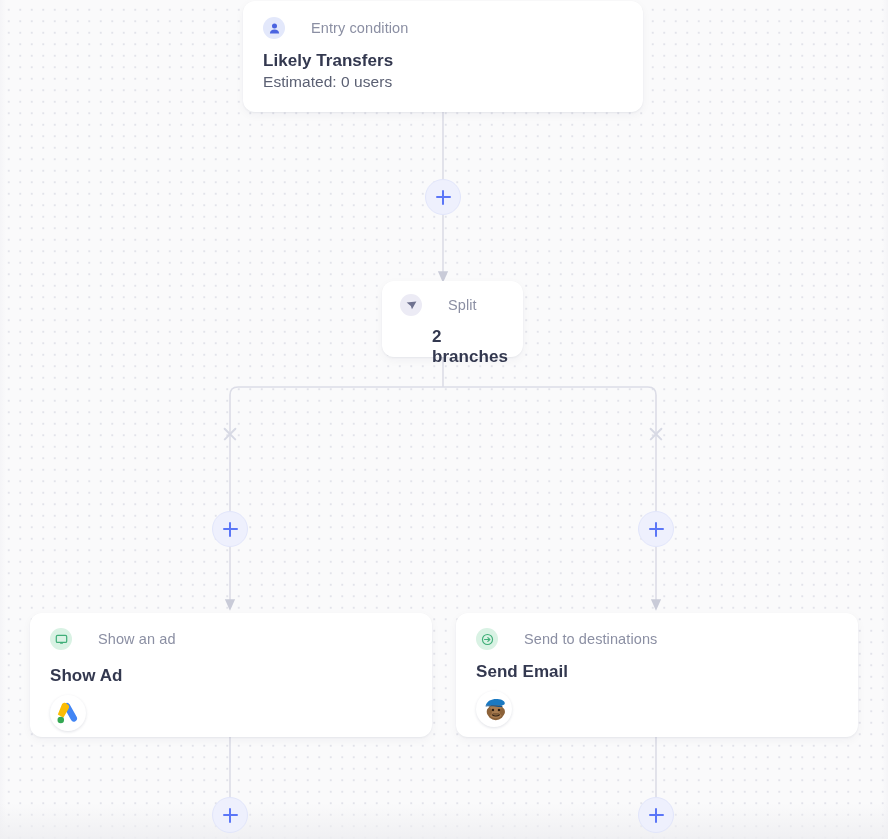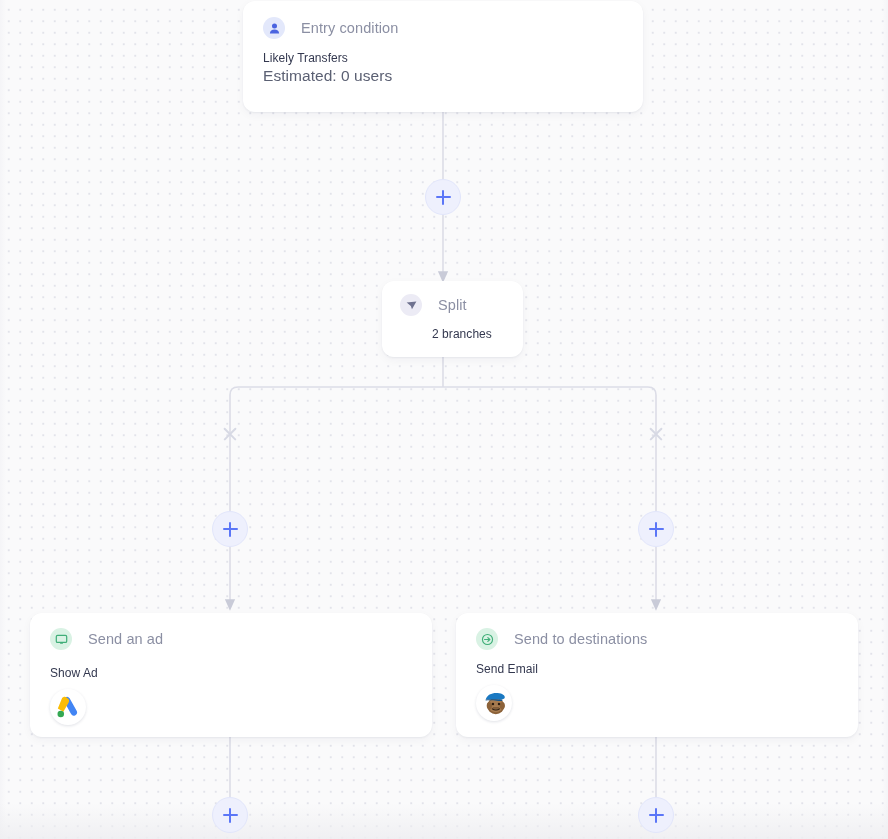--- a/index.html
+++ b/index.html
@@ -56,21 +56,21 @@
     background: #ffffff;
     border-radius: 12px;
     box-shadow: 0 1px 2px rgba(26,32,66,0.055), 0 3px 10px rgba(26,32,66,0.045);
     z-index: 3;
     box-sizing: border-box;
   }
 
   .card-head {
     display: flex;
     align-items: center;
-    gap: 16px;
+    gap: 26px;
   }
   .head-icon {
     width: 22px;
     height: 22px;
     border-radius: 50%;
     display: flex;
     align-items: center;
     justify-content: center;
     flex: 0 0 auto;
   }
@@ -78,22 +78,22 @@
   .head-icon.violet { background: #ecebf5; }
   .head-icon.green  { background: #d9f2e4; }
 
   .head-label {
     font-size: 14.5px;
     color: #8b8fa3;
     letter-spacing: 0.1px;
     white-space: nowrap;
   }
   .card-title {
-    font-size: 12px;
-    font-weight: normal;
+    font-size: 17px;
+    font-weight: bold;
     color: #33384f;
     letter-spacing: 0.05px;
   }
   .card-sub {
     font-size: 15.5px;
     color: #5b6073;
     letter-spacing: 0.05px;
   }
 
   .brand-logo {
@@ -202,21 +202,21 @@
   </div>
 
   <div class="node-card" style="left:30px; top:613px; width:402px; height:124px; padding:15px 20px;">
     <div class="card-head">
       <span class="head-icon green">
         <svg width="13" height="13" viewBox="0 0 16 16" aria-hidden="true">
           <rect x="1.6" y="3" width="12.8" height="8.6" rx="1.6" fill="none" stroke="#3fae78" stroke-width="1.5"></rect>
           <rect x="6.2" y="11.8" width="3.6" height="1.5" rx="0.7" fill="#3fae78"></rect>
         </svg>
       </span>
-      <span class="head-label">Send an ad</span>
+      <span class="head-label">Show an ad</span>
     </div>
     <div class="card-title" style="margin-top:16px;">Show Ad</div>
     <div class="brand-logo" style="margin-top:9px;">
       <svg width="25" height="25" viewBox="0 0 32 32" aria-hidden="true">
         <path d="M17.4 4.3 L26.4 20.3 a4.1 4.1 0 0 1 -7.1 4.1 L10.3 8.4 a4.1 4.1 0 0 1 7.1 -4.1 Z" fill="#4285f4"></path>
         <path d="M14.6 4.3 a4.1 4.1 0 0 1 1.5 5.6 L9.4 21.5 l-7.1 -4.1 L7.0 5.8 a4.1 4.1 0 0 1 7.6 -1.5 Z" fill="#fbbc04"></path>
         <circle cx="6.1" cy="24.3" r="4.2" fill="#34a853"></circle>
       </svg>
     </div>
   </div>

